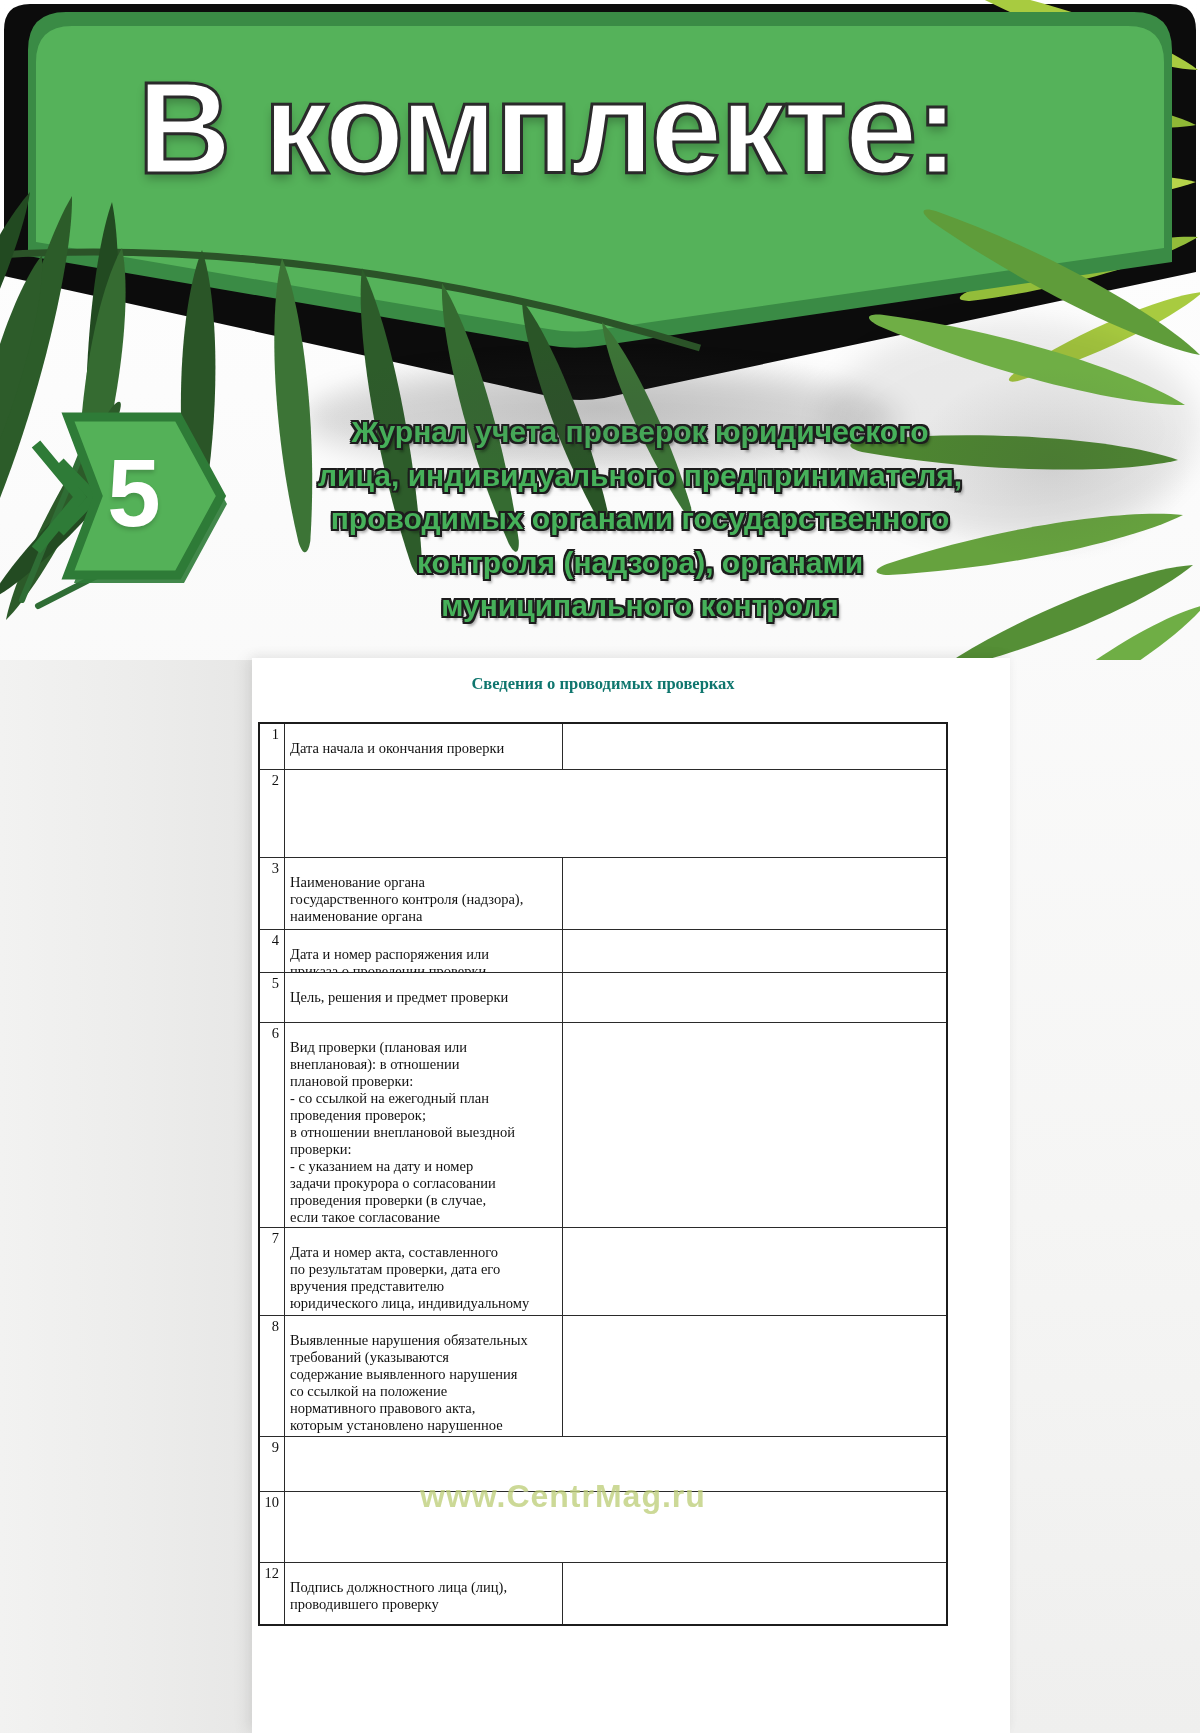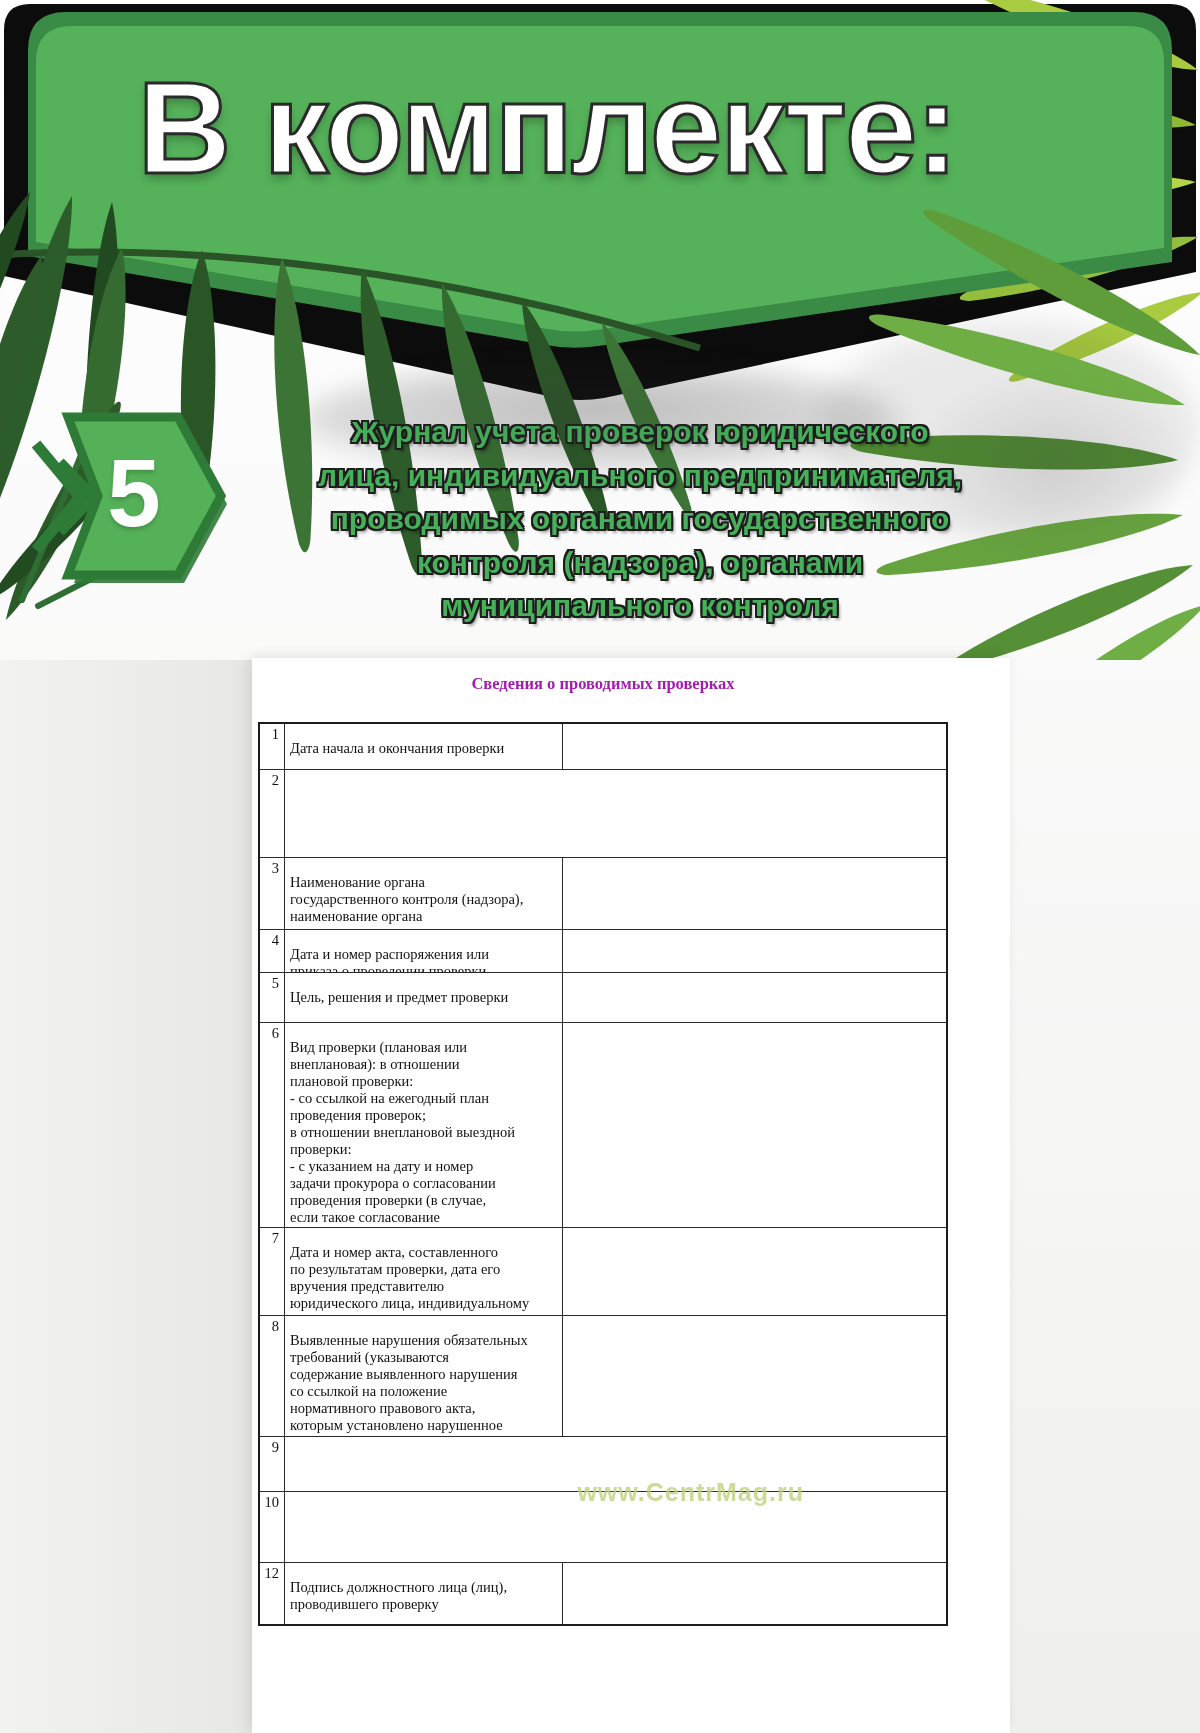--- a/index.html
+++ b/index.html
@@ -59,21 +59,21 @@
   }
 
   
   #document-page{
     left:252px;top:658px;width:758px;height:1075px;
     background:#ffffff;
     box-shadow:-6px 0 14px rgba(0,0,0,0.07), 0 -4px 10px rgba(0,0,0,0.04);
   }
   #table-title{
     left:258px;top:674px;width:690px;text-align:center;
-    font-family:"Liberation Serif",serif;font-size:16.5px;font-weight:700;color:#a21caf;
+    font-family:"Liberation Serif",serif;font-size:16.5px;font-weight:700;color:#0f766e;
   }
 
   
   #journal-table{
     left:258px;top:722px;width:690px;
     border:2px solid #1c1c1c;box-sizing:border-box;
     background:#ffffff;
   }
   .trow{display:flex;box-sizing:border-box;border-top:1.5px solid #2a2a2a;}
   .trow:first-child{border-top:none;}
@@ -84,22 +84,22 @@
   }
   .cell-label{
     width:278px;flex:0 0 278px;border-right:1.4px solid #2a2a2a;
     font-size:14.5px;line-height:17px;padding:16px 3px 0 5px;
     white-space:pre-line;
   }
   .cell-value{flex:1 1 auto;}
 
   
   #watermark{
-    left:444px;top:1478px;width:360px;text-align:right;
-    font-size:25px;font-weight:700;letter-spacing:1px;
+    left:420px;top:1478px;width:360px;text-align:left;
+    font-size:32px;font-weight:700;letter-spacing:1px;
     color:rgba(173,193,87,0.62);
     text-shadow:0 1px 1px rgba(255,255,255,0.5);
     white-space:nowrap;
   }
 </style>
 </head>
 <body>
 
 <svg id="header-art" class="abs" viewBox="0 0 1200 660" width="1200" height="660" xmlns="http://www.w3.org/2000/svg">
   <defs>

